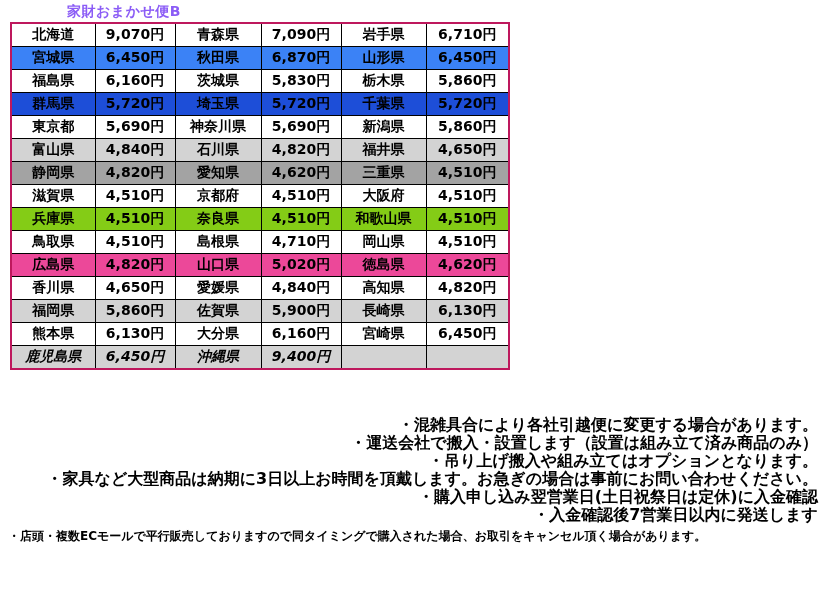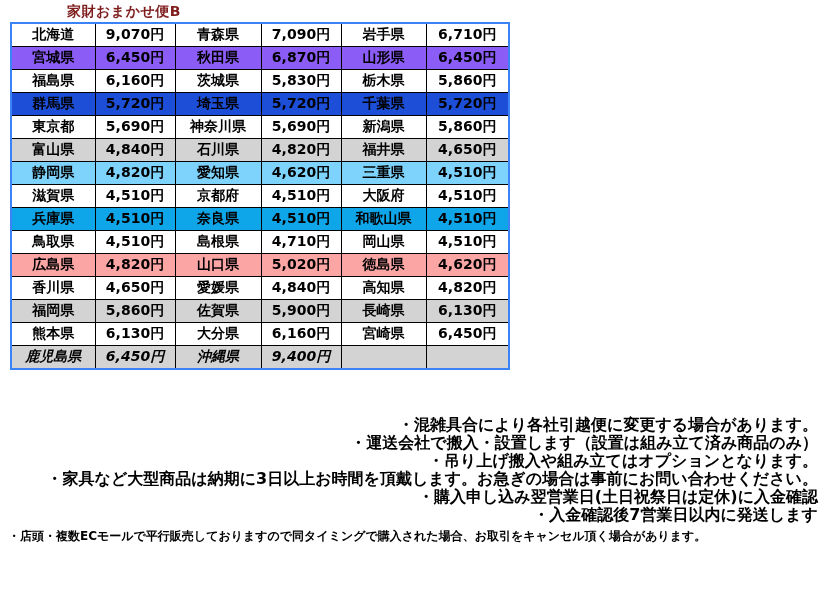--- a/index.html
+++ b/index.html
@@ -22,21 +22,21 @@
     font-size: 14px;
     font-weight: bold;
     letter-spacing: 0.5px;
     white-space: nowrap;
   }
   table.fee-table {
     position: absolute;
     left: 10px;
     top: 22px;
     border-collapse: collapse;
-    border: 2px solid #3b82f6;
+    border: 2px solid #be185d;
     table-layout: fixed;
   }
   table.fee-table td {
     border: 1px solid #000000;
     height: 22px;
     padding: 0;
     text-align: center;
     vertical-align: middle;
     font-size: 14px;
     font-weight: bold;
@@ -67,41 +67,41 @@
     margin-top: 5px;
     font-size: 12px;
     font-weight: bold;
     line-height: 14px;
     white-space: nowrap;
   }
 </style>
 </head>
 <body>
 
-<div class="page-title" style="color: #7f1d1d;">家財おまかせ便B</div>
+<div class="page-title" style="color: #8b5cf6;">家財おまかせ便B</div>
 
 <table class="fee-table">
   <colgroup>
     <col style="width:84px">
     <col style="width:80px">
     <col style="width:86px">
     <col style="width:80px">
     <col style="width:85px">
     <col style="width:83px">
   </colgroup>
   <tbody id="fee-tbody">
       <tr>
         <td>北海道</td>
         <td>9,070円</td>
         <td>青森県</td>
         <td>7,090円</td>
         <td>岩手県</td>
         <td>6,710円</td>
       </tr>
-      <tr style="background: #8b5cf6;">
+      <tr style="background: #3b82f6;">
         <td>宮城県</td>
         <td>6,450円</td>
         <td>秋田県</td>
         <td>6,870円</td>
         <td>山形県</td>
         <td>6,450円</td>
       </tr>
       <tr>
         <td>福島県</td>
         <td>6,160円</td>
@@ -127,53 +127,53 @@
         <td>5,860円</td>
       </tr>
       <tr style="background: rgb(211, 211, 211);">
         <td>富山県</td>
         <td>4,840円</td>
         <td>石川県</td>
         <td>4,820円</td>
         <td>福井県</td>
         <td>4,650円</td>
       </tr>
-      <tr style="background: #7dd3fc;">
+      <tr style="background: #a3a3a3;">
         <td>静岡県</td>
         <td>4,820円</td>
         <td>愛知県</td>
         <td>4,620円</td>
         <td>三重県</td>
         <td>4,510円</td>
       </tr>
       <tr>
         <td>滋賀県</td>
         <td>4,510円</td>
         <td>京都府</td>
         <td>4,510円</td>
         <td>大阪府</td>
         <td>4,510円</td>
       </tr>
-      <tr style="background: #0ea5e9; padding-left: 20px;">
+      <tr style="background: #84cc16; padding-left: 20px;">
         <td>兵庫県</td>
         <td>4,510円</td>
         <td>奈良県</td>
         <td>4,510円</td>
         <td>和歌山県</td>
         <td>4,510円</td>
       </tr>
       <tr>
         <td>鳥取県</td>
         <td>4,510円</td>
         <td>島根県</td>
         <td>4,710円</td>
         <td>岡山県</td>
         <td>4,510円</td>
       </tr>
-      <tr style="background: #fca5a5;">
+      <tr style="background: #ec4899;">
         <td>広島県</td>
         <td>4,820円</td>
         <td>山口県</td>
         <td>5,020円</td>
         <td>徳島県</td>
         <td>4,620円</td>
       </tr>
       <tr>
         <td>香川県</td>
         <td>4,650円</td>

